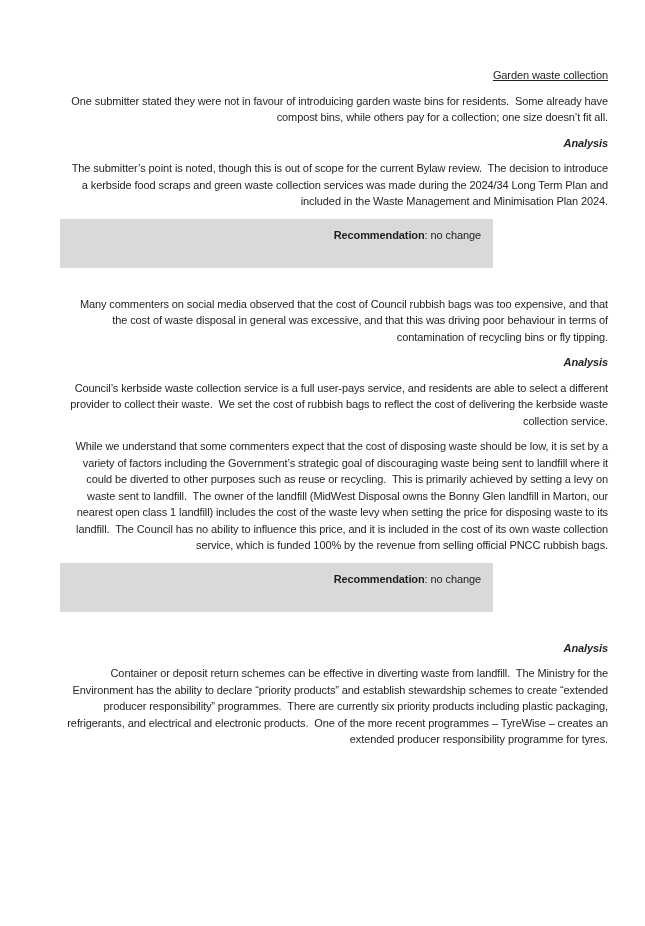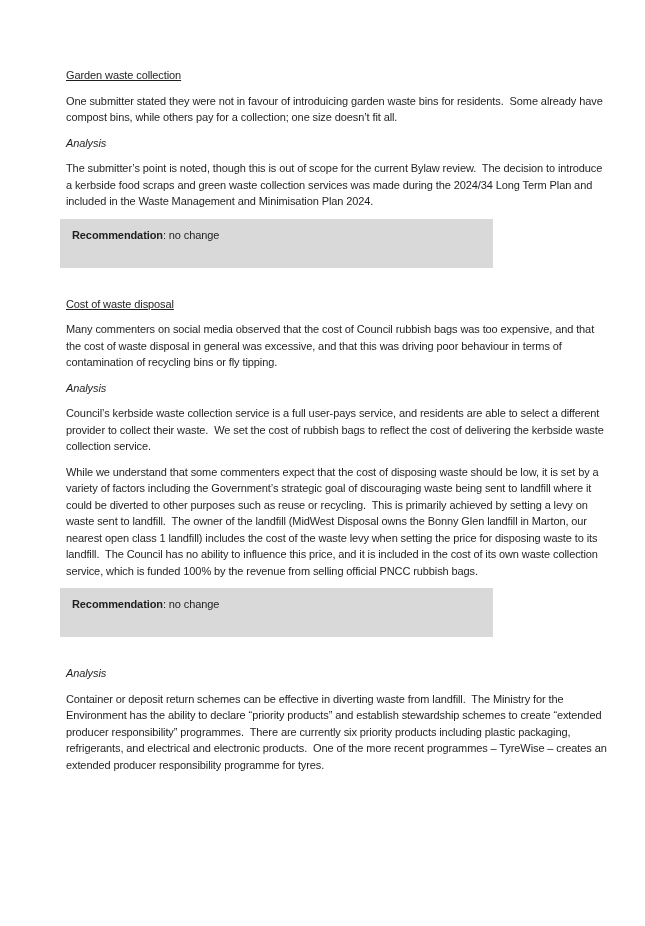--- a/index.html
+++ b/index.html
@@ -16,32 +16,33 @@
     line-height: 16.5px;
     letter-spacing: -0.1px;
     color: #1f1f1f;
   }
   .page {
     box-sizing: border-box;
     width: 645px;
     height: 926px;
     padding: 67px 37px 0 66px;
     overflow: hidden;
+    text-align: right;
   }
   .heading {
     font-size: 11px;
     font-weight: normal;
     text-decoration: underline;
     margin: 0 0 9px 0;
   }
   .para {
     margin: 0 0 9px 0;
     white-space: pre-wrap;
   }
-  .italic { font-style: italic; }
+  .italic { font-style: italic; font-weight: bold; }
   .bold { font-weight: bold; }
   .recommendation-box {
     box-sizing: border-box;
     width: 433px;
     height: 49px;
     margin: 0 0 28px -6px;
     padding: 8px 12px 0 12px;
     background: #d9d9d9;
   }
   .recommendation-box .para { margin: 0; }
@@ -55,21 +56,20 @@
     <h2 class="heading">Garden waste collection</h2>
     <p class="para">One submitter stated they were not in favour of introduicing garden waste bins for residents.  Some already have compost bins, while others pay for a collection; one size doesn’t fit all.</p>
     <p class="para italic">Analysis</p>
     <p class="para">The submitter’s point is noted, though this is out of scope for the current Bylaw review.  The decision to introduce a kerbside food scraps and green waste collection services was made during the 2024/34 Long Term Plan and included in the Waste Management and Minimisation Plan 2024.</p>
     <div class="recommendation-box" style="background: rgb(217, 217, 217);">
       <p class="para"><span class="bold">Recommendation</span><span>: no change</span></p>
     </div>
   </section>
 
   <section>
-    <h2 class="heading">Cost of waste disposal</h2>
     <p class="para">Many commenters on social media observed that the cost of Council rubbish bags was too expensive, and that the cost of waste disposal in general was excessive, and that this was driving poor behaviour in terms of contamination of recycling bins or fly tipping.</p>
     <p class="para italic">Analysis</p>
     <p class="para">Council’s kerbside waste collection service is a full user-pays service, and residents are able to select a different provider to collect their waste.  We set the cost of rubbish bags to reflect the cost of delivering the kerbside waste collection service.</p>
     <p class="para">While we understand that some commenters expect that the cost of disposing waste should be low, it is set by a variety of factors including the Government’s strategic goal of discouraging waste being sent to landfill where it could be diverted to other purposes such as reuse or recycling.  This is primarily achieved by setting a levy on waste sent to landfill.  The owner of the landfill (MidWest Disposal owns the Bonny Glen landfill in Marton, our nearest open class 1 landfill) includes the cost of the waste levy when setting the price for disposing waste to its landfill.  The Council has no ability to influence this price, and it is included in the cost of its own waste collection service, which is funded 100% by the revenue from selling official PNCC rubbish bags.</p>
     <div class="recommendation-box" style="background: rgb(217, 217, 217);">
       <p class="para"><span class="bold">Recommendation</span><span>: no change</span></p>
     </div>
   </section>
 
   <section>

